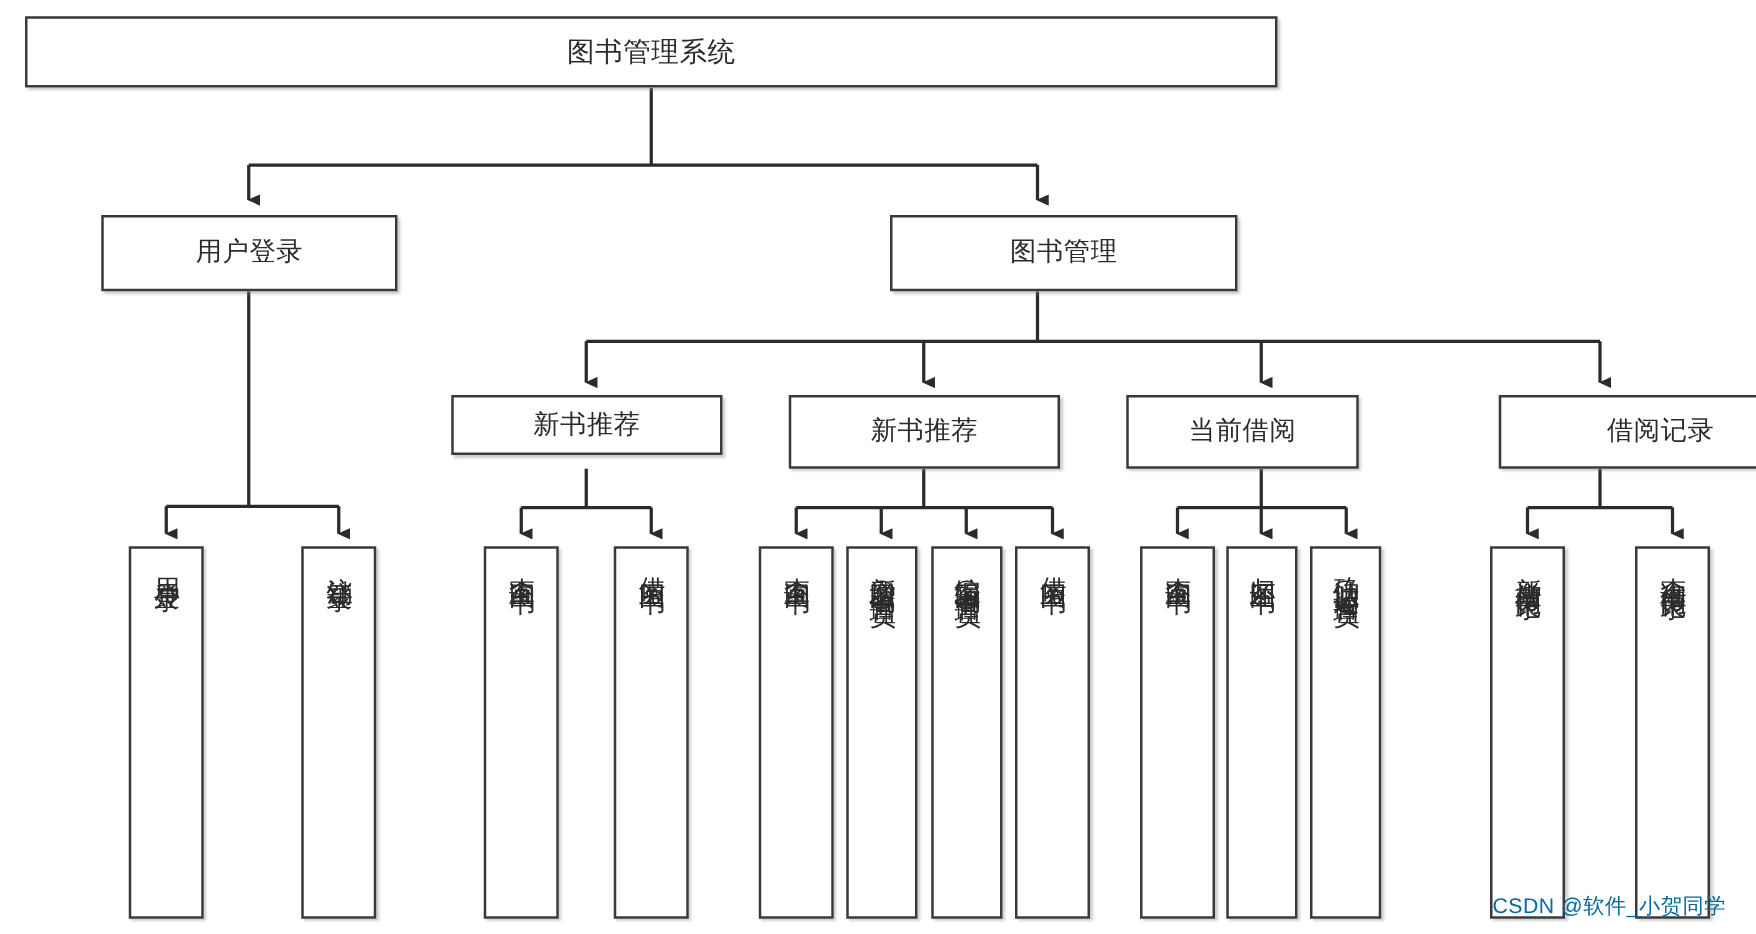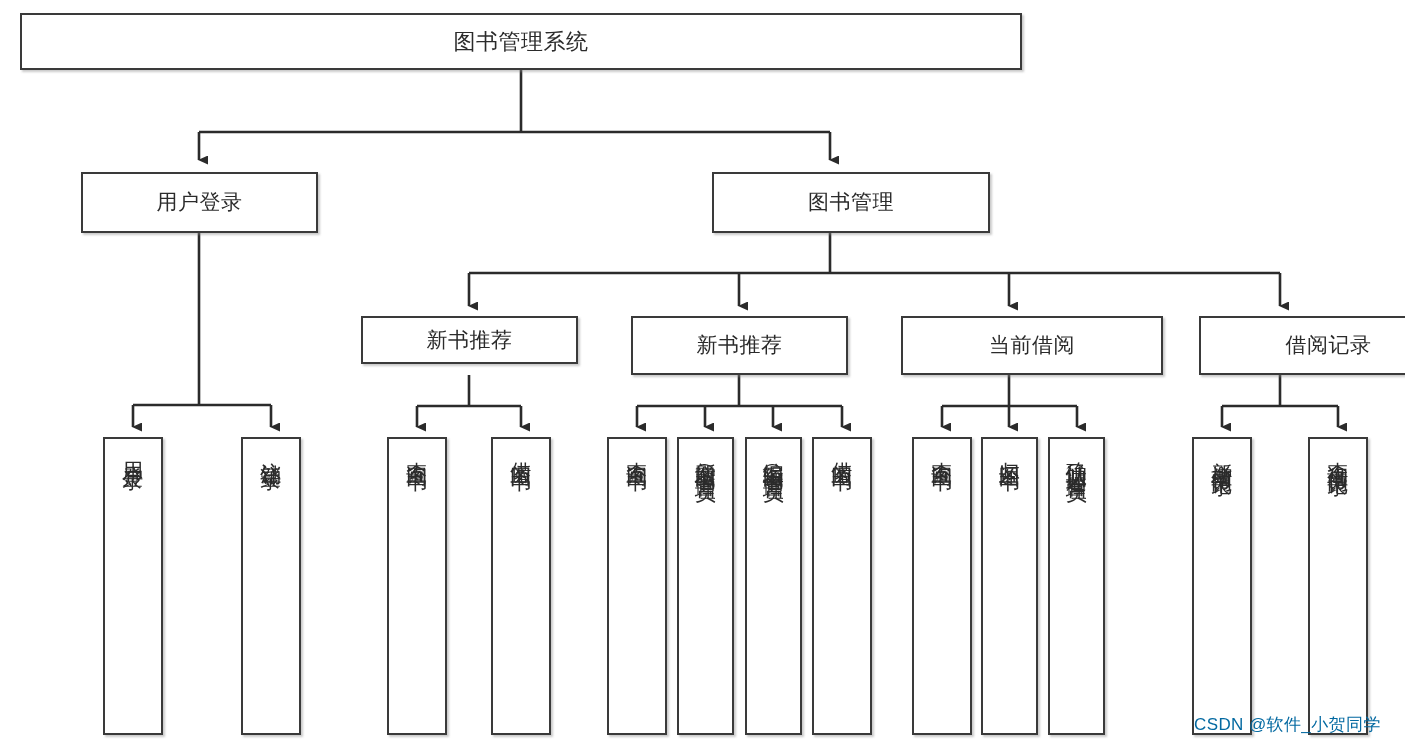--- a/index.html
+++ b/index.html
@@ -137,21 +137,21 @@
   <div class="node" style="left:712px; top:172px; width:278px; height:61px;">
     <span class="label">图书管理</span>
   </div>
 
   <div class="node" style="left:361px; top:316px; width:217px; height:48px;">
     <span class="label">新书推荐</span>
   </div>
   <div class="node" style="left:631px; top:316px; width:217px; height:59px;">
     <span class="label">新书推荐</span>
   </div>
-  <div class="node" style="left:901px; top:316px; width:262px; height:59px;">
+  <div class="node" style="left:901px; top:316px; width:186px; height:59px;">
     <span class="label">当前借阅</span>
   </div>
   <div class="node" style="left:1199px; top:316px; width:259px; height:59px;">
     <span class="label">借阅记录</span>
   </div>
 
   <div class="node vertical" style="left:103px; top:437px; width:60px; height:298px;">
     <span class="label">用户登录</span>
   </div>
   <div class="node vertical" style="left:241px; top:437px; width:60px; height:298px;">

